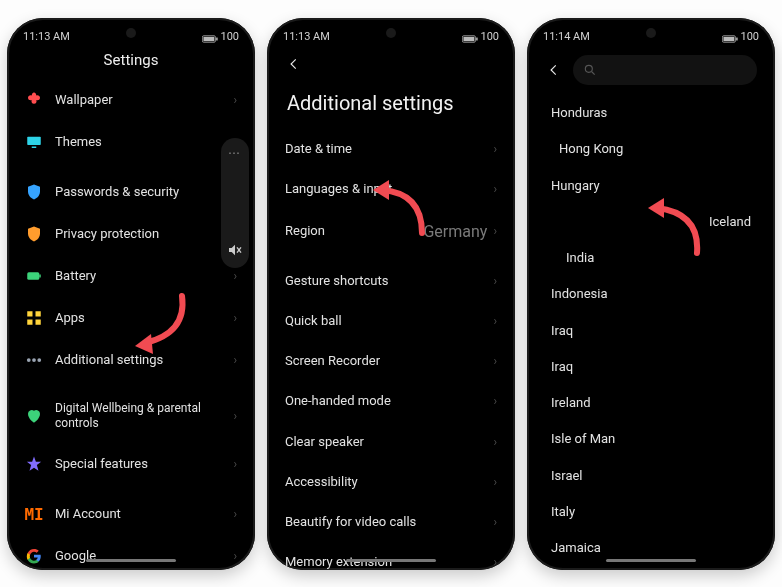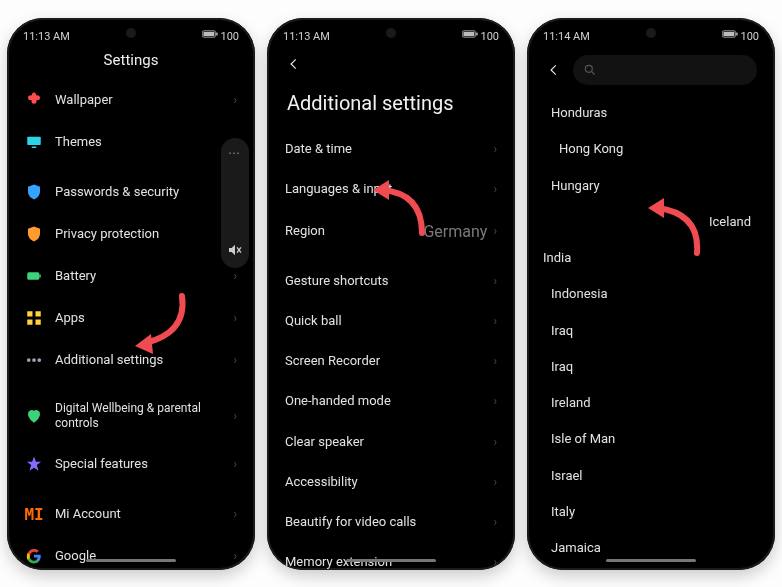--- a/index.html
+++ b/index.html
@@ -16,21 +16,21 @@
   .notch {
     position:absolute; top:10px; left:50%; transform:translateX(-50%);
     width:10px; height:10px; border-radius:50%;
     background:#1a1a1a;
   }
   .statusbar {
     display:flex; justify-content:space-between; align-items:center;
     padding: 12px 16px 6px 16px; font-size:11px; color:#d0d0d0;
   }
   .statusbar .right { display:flex; gap:4px; align-items:center; }
-  .bat { display:inline-flex; align-items:flex-start; gap:2px; }
+  .bat { display:inline-flex; align-items:flex-end; gap:2px; }
   .bat svg { width:16px; height:8px; }
   .header {
     display:flex; align-items:center; gap:10px;
     padding: 6px 18px 10px 18px;
   }
   .back { width:18px; height:18px; display:inline-flex; align-items:center; justify-content:center; cursor:pointer; }
   .back svg { width:14px; height:14px; stroke:#e6e6e6; stroke-width:2; fill:none; }
   .title-center { text-align:center; font-size:15px; color:#eee; padding: 2px 0 10px; }
   .title-left { font-size:20px; font-weight:400; color:#f2f2f2; padding: 8px 20px 14px; }
   .list { display:flex; flex-direction:column; }
@@ -425,21 +425,21 @@
         </div>
         <div class="row" style="padding: 10px 32px;">
           <span class="label">Hong Kong</span>
         </div>
         <div class="row" style="padding: 10px 24px; align-items: center;">
           <span class="label">Hungary</span>
         </div>
         <div class="row" style="padding: 10px 24px; justify-content: flex-end;">
           <span class="label">Iceland</span>
         </div>
-        <div class="row" style="padding: 10px 16px;">
+        <div class="row" style="padding: 10px 16px; margin-left: 23px;">
           <span class="label">India</span>
         </div>
         <div class="row" style="padding: 10px 24px;">
           <span class="label">Indonesia</span>
         </div>
         <div class="row" style="padding: 10px 24px;">
           <span class="label">Iraq</span>
         </div>
         <div class="row" style="padding: 10px 24px;">
           <span class="label">Iraq</span>

